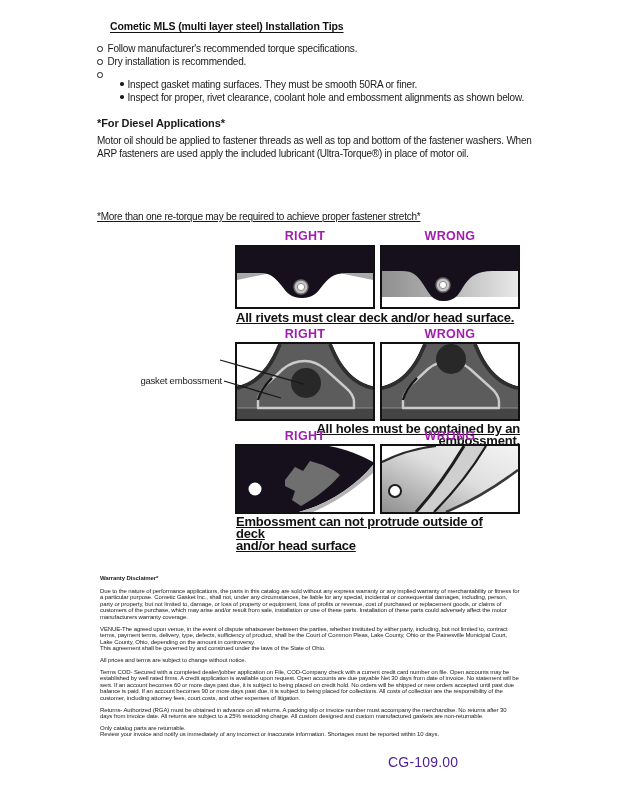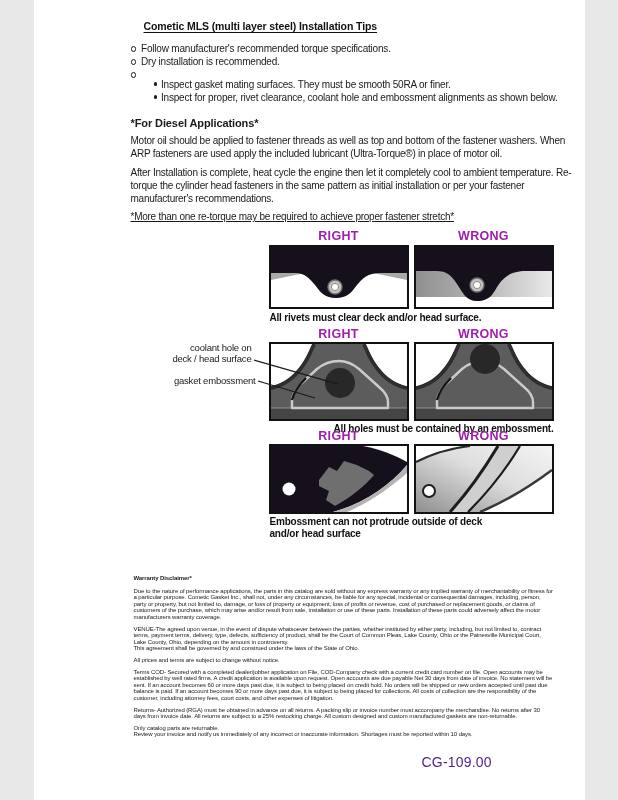--- a/index.html
+++ b/index.html
@@ -1,37 +1,37 @@
 <!DOCTYPE html>
 <html><head>
 <meta charset="utf-8">
 <style>
   html,body{margin:0;padding:0;background:#e8e8e8;}
   .page{
-    position:relative;width:551px;height:800px;background:#ffffff;
+    position:relative;width:618px;height:800px;background:#ffffff;
     font-family:"Liberation Sans",sans-serif;color:#1a1a1a;overflow:hidden;
     margin:0 auto;
   }
   .abs{position:absolute;}
   .doc-title{
     left:110px;top:20px;font-size:10.5px;font-weight:700;letter-spacing:-0.1px;
     text-decoration:underline;text-underline-offset:2px;color:#111;
   }
   .bullets{left:97px;top:42px;width:450px;font-size:10px;letter-spacing:-0.2px;line-height:13px;}
   .b-row{display:flex;align-items:flex-start;}
   .b-dot{width:3.5px;height:3.5px;border:1px solid #1a1a1a;border-radius:50%;margin:4px 5px 0 0;flex:0 0 auto;}
   .sb-row{display:flex;align-items:flex-start;margin-left:23px;}
   .sb-dot{width:3.5px;height:3.5px;background:#1a1a1a;border-radius:50%;margin:4.5px 4px 0 0;flex:0 0 auto;}
   .sec-head{left:97px;top:117px;font-size:11px;font-weight:700;letter-spacing:-0.1px;}
   .para{left:97px;width:442px;font-size:10px;letter-spacing:-0.25px;line-height:13px;}
   .p1{top:134px;} .p2{top:166px;} .p3{top:210px;text-decoration:underline;}
   .hdr{font-size:12.5px;font-weight:700;letter-spacing:0.3px;text-align:center;width:140px;color:#a21caf;}
   .panel{width:136px;border:2px solid #111;background:#fff;line-height:0;}
   .panel svg{display:block;}
-  .cap{font-size:10px;font-weight:700;letter-spacing:-0.2px;line-height:12px;color:#111;}
+  .cap{font-size:13px;font-weight:700;letter-spacing:-0.2px;line-height:12px;color:#111;text-decoration:underline;}
   .callout{font-size:9.5px;letter-spacing:-0.2px;line-height:11px;text-align:right;color:#1a1a1a;}
   .legal{left:100px;top:575px;width:420px;font-size:6px;line-height:6.6px;letter-spacing:-0.1px;color:#222;}
   .legal .lh{font-weight:700;margin:0 0 6px 0;}
   .legal p{margin:0 0 5px 0;}
   .legal p.tight{margin:0;}
   .pageno{left:388px;top:754px;font-size:14px;letter-spacing:0.2px;color:#4c1d95;}
 </style>
 </head>
 <body>
 
@@ -56,21 +56,20 @@
       <span>Inspect gasket mating surfaces.  They must be smooth 50RA or finer.</span>
     </div>
     <div class="sb-row">
       <span class="sb-dot"></span>
       <span>Inspect for proper, rivet clearance, coolant hole and embossment alignments as shown below.</span>
     </div>
   </div>
 
   <div class="abs sec-head">*For Diesel Applications*</div>
   <div class="abs para p1">Motor oil should be applied to fastener threads as well as top and bottom of the fastener washers. When ARP fasteners are used apply the included lubricant (Ultra-Torque®) in place of motor oil.</div>
-  <div class="abs para p2">After Installation is complete, heat cycle the engine then let it completely cool to ambient temperature. Re-torque the cylinder head fasteners in the same pattern as initial installation or per your fastener manufacturer's recommendations.</div>
   <div class="abs para p3">*More than one re-torque may be required to achieve proper fastener stretch*</div>
 
   <div class="abs hdr" style="left:235px;top:229px;">RIGHT</div>
   <div class="abs hdr" style="left:380px;top:229px;">WRONG</div>
 
   <div class="abs panel" style="left:235px;top:245px;">
     <svg width="136" height="60" viewBox="0 0 136 60">
       <rect width="136" height="60" fill="#ffffff"></rect>
       <polygon points="0,26 34,26 0,33" fill="#a9a9a9"></polygon>
       <polygon points="136,26 102,26 136,33" fill="#a9a9a9"></polygon>
@@ -93,24 +92,20 @@
       <path d="M0,0 H136 V24 H110 C96,24 89,29 83,37 C77,46 75,54 61,54 C50,54 47,46 41,37 C35,28 31,24 20,24 H0 Z" fill="#16101c"></path>
       <circle cx="61" cy="38" r="7" fill="#c4c4c4" stroke="#6f6f6f" stroke-width="1.4"></circle>
       <circle cx="61" cy="38" r="3.6" fill="#ffffff" stroke="#8a8a8a" stroke-width="1"></circle>
     </svg>
   </div>
   <div class="abs cap" style="left:236px;top:312px;width:290px;">All rivets must clear deck and/or head surface.</div>
 
   <div class="abs hdr" style="left:235px;top:327px;">RIGHT</div>
   <div class="abs hdr" style="left:380px;top:327px;">WRONG</div>
 
-  <div class="abs callout" style="left:118px;top:342px;width:100px;">
-    <div>coolant hole on</div>
-    <div>deck / head surface</div>
-  </div>
   <div class="abs callout" style="left:118px;top:375px;width:104px;">gasket embossment</div>
 
   <div class="abs panel" style="left:235px;top:342px;">
     <svg width="136" height="75" viewBox="0 0 136 75">
       <rect width="136" height="75" fill="#ffffff"></rect>
       <path d="M0,44 C19,40 33,25 42,2 L43,0 H93 L94,2 C103,25 117,40 136,44 V75 H0 Z" fill="#5c5c5c"></path>
       <path d="M0,44 C19,40 33,25 42,2 L43,0" fill="none" stroke="#2e2e2e" stroke-width="4"></path>
       <path d="M93,0 L94,2 C103,25 117,40 136,44" fill="none" stroke="#2e2e2e" stroke-width="4"></path>
       <path d="M0,0 H41 L40,2 C31,24 18,38 0,42 Z" fill="#ffffff"></path>
       <path d="M95,0 L96,2 C105,24 118,38 136,42 V0 Z" fill="#ffffff"></path>

